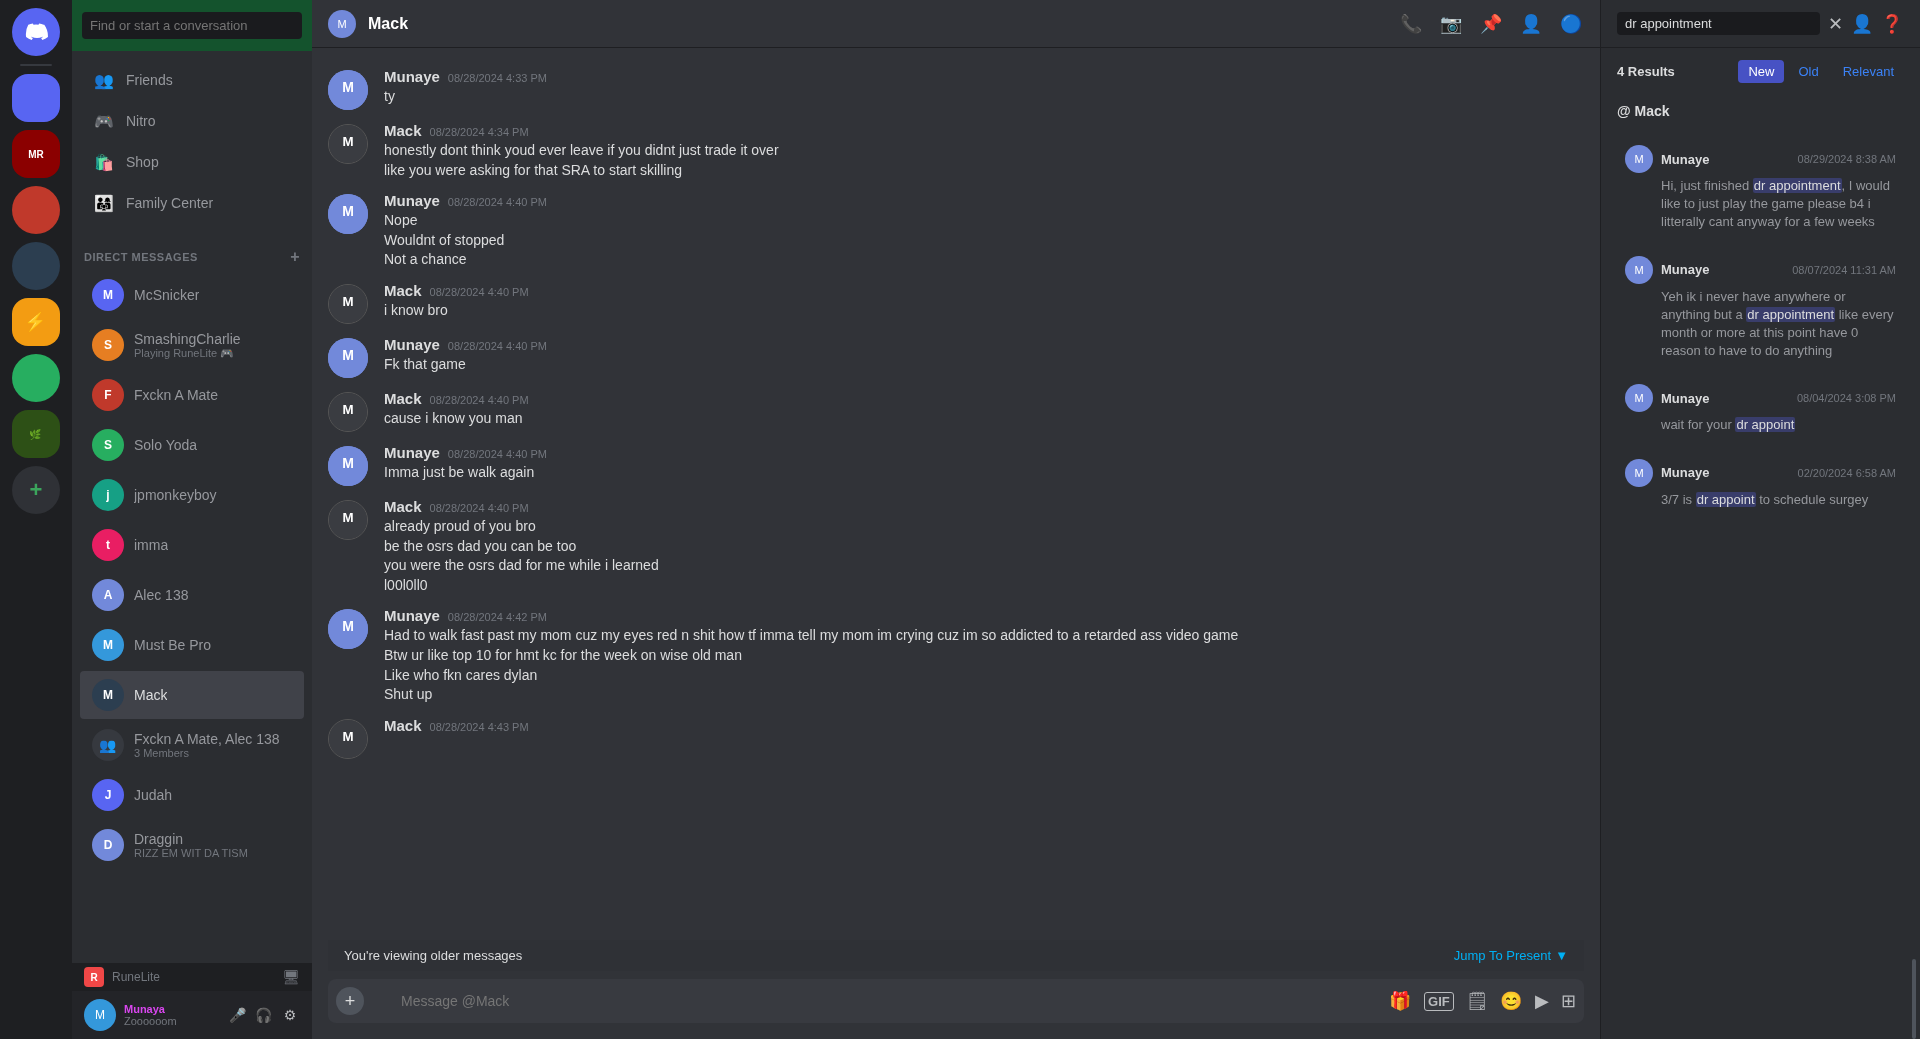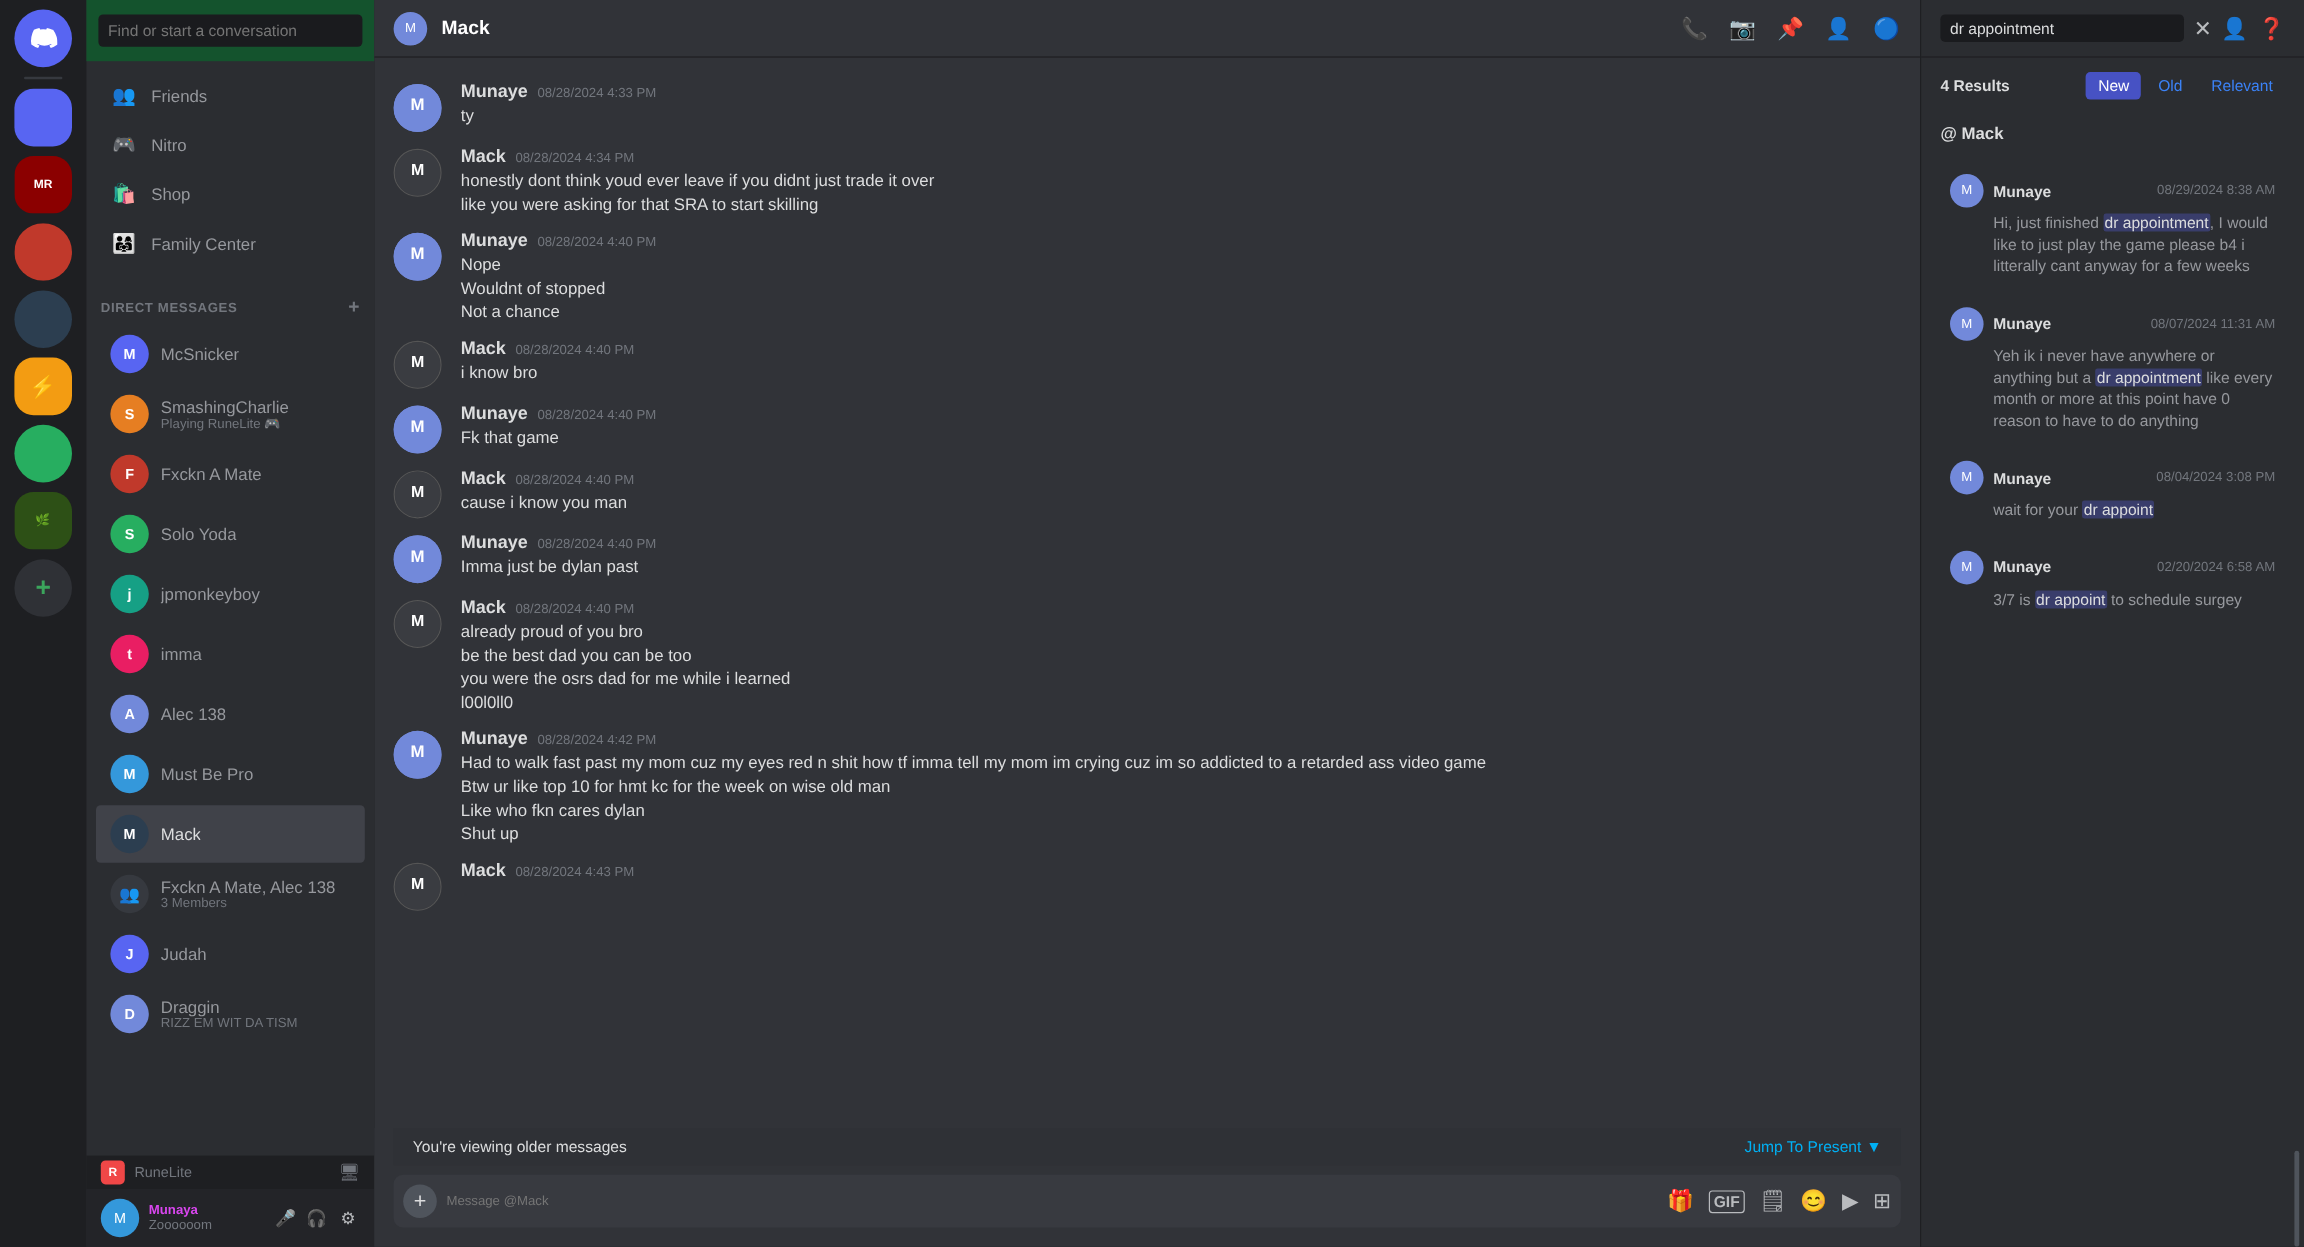--- a/index.html
+++ b/index.html
@@ -392,21 +392,22 @@
       font-size: 18px;
       color: #dcddde;
       flex-shrink: 0;
     }
     .chat-input {
       flex: 1;
       background: transparent;
       border: none;
       outline: none;
       color: #a3a3a3;
-      font-size: 11px;
+      font-size: 14px;
+      margin-left: 29px;
     }
     .chat-input-icons {
       display: flex;
       align-items: center;
       gap: 12px;
       color: #b9bbbe;
     }
     .chat-input-icon {
       cursor: pointer;
       font-size: 18px;
@@ -808,38 +809,38 @@
         <svg width="40" height="40" viewBox="0 0 40 40">
             <circle cx="20" cy="20" r="20" fill="#7289da"></circle>
             <text x="50%" y="55%" text-anchor="middle" fill="white" font-size="14" font-family="Arial">M</text>
           </svg>
       </div>
       <div class="msg-content">
         <div class="msg-header">
           <span class="msg-username">Munaye</span>
           <span class="msg-timestamp">08/28/2024 4:40 PM</span>
         </div>
-        <div class="msg-text">Imma just be dylan past</div>
+        <div class="msg-text">Imma just be walk again</div>
       </div>
     </div>
 
     <div class="message-group">
       <div class="msg-avatar mack">
         <svg width="40" height="40" viewBox="0 0 40 40">
             <circle cx="20" cy="20" r="20" fill="#3a3c41"></circle>
             <text x="50%" y="55%" text-anchor="middle" fill="white" font-size="14" font-family="Arial">M</text>
           </svg>
       </div>
       <div class="msg-content">
         <div class="msg-header">
           <span class="msg-username">Mack</span>
           <span class="msg-timestamp">08/28/2024 4:40 PM</span>
         </div>
         <div class="msg-text">already proud of you bro</div>
-        <div class="msg-text">be the best dad you can be too</div>
+        <div class="msg-text">be the osrs dad you can be too</div>
         <div class="msg-text">you were the osrs dad for me while i learned</div>
         <div class="msg-text">l00l0ll0</div>
       </div>
     </div>
 
     <div class="message-group">
       <div class="msg-avatar munaye">
         <svg width="40" height="40" viewBox="0 0 40 40">
             <circle cx="20" cy="20" r="20" fill="#7289da"></circle>
             <text x="50%" y="55%" text-anchor="middle" fill="white" font-size="14" font-family="Arial">M</text>

